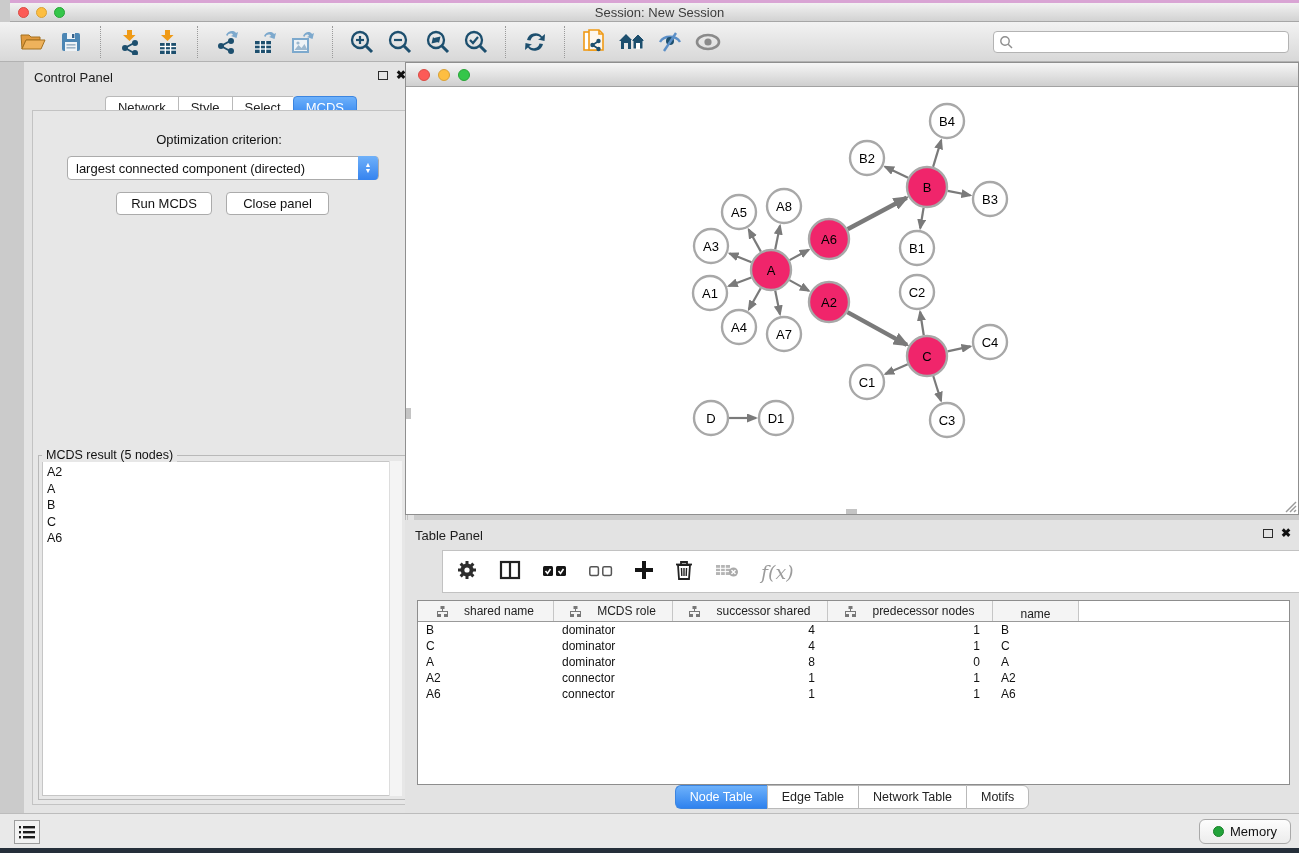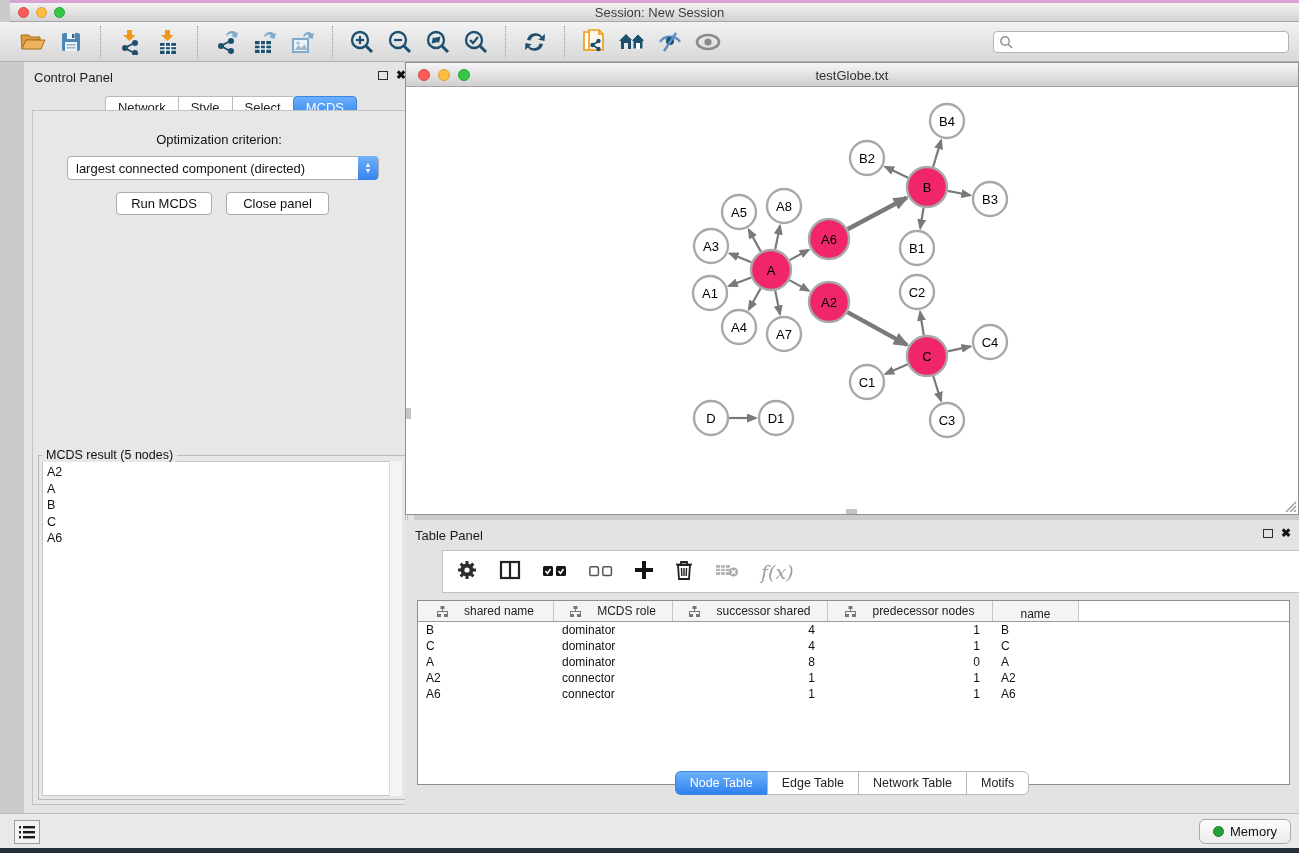--- a/index.html
+++ b/index.html
@@ -81,21 +81,21 @@
     border:1px solid #c2c2c2; display:flex; align-items:center; padding-left:14px; gap:22px;margin-left:25px; }
   .fx { font-family:"DejaVu Serif", serif; font-style:italic; font-size:19px; color:#9c9c9c; }
   .tp-table { position:absolute; left:12px; top:80px; width:873px; height:185px; background:#fff;
     border:1px solid #8d8d8d; overflow:hidden; }
   .th-row { display:flex; height:21px; border-bottom:1px solid #9a9a9a; }
   .th { background:#f4f4f4; border-right:1px solid #c6c6c6; display:flex; align-items:center;
     justify-content:center; gap:16px; font-size:12px; color:#222; }
   .tr { display:flex; height:16px; }
   .td { font-size:12px; color:#111; padding:1px 8px 0 8px; white-space:nowrap; overflow:hidden; }
   .td.num { text-align:right; padding-right:13px; }
-  .tp-tabs { position:absolute; left:0; top:251px; width:100%; display:flex; justify-content:center; }
+  .tp-tabs { position:absolute; left:0; top:265px; width:100%; display:flex; justify-content:center; }
   .ttab { font-size:12.5px; padding:4px 14px; background:#fff; border:1px solid #b9b9b9;
     border-right:none; color:#222; }
   .ttab:first-child { border-radius:6px 0 0 6px; }
   .ttab:last-child { border-right:1px solid #b9b9b9; border-radius:0 6px 6px 0; }
   .ttab.active { background:linear-gradient(#6db1fb,#2f82ee); color:#fff; border-color:#3c85e0; }
 
   
   .status-bar { left:0; top:813px; width:1299px; height:35px; background:#e9e9e9; border-top:1px solid #bcbcbc; }
   .list-btn { position:absolute; left:14px; top:6px; width:26px; height:24px; background:#f2f2f2;
     border:1px solid #9d9d9d; display:flex; align-items:center; justify-content:center; }
@@ -319,21 +319,20 @@
       </div>
     <div class="fs-scroll"></div>
   </div>
 </div>
 
 <div class="abs net-window">
   <div class="net-titlebar">
     <span class="tl red" style="left:12px; top:6px; width:12px; height:12px;"></span>
     <span class="tl yellow" style="left:32px; top:6px; width:12px; height:12px;"></span>
     <span class="tl green" style="left:52px; top:6px; width:12px; height:12px;"></span>
-    <div class="net-title">testGlobe.txt</div>
   </div>
   <svg class="net-canvas" id="graph-svg" viewBox="0 0 892 427">
     <defs>
       <marker id="arrow-thin" markerUnits="userSpaceOnUse" markerWidth="11" markerHeight="9" refX="9" refY="4.5" orient="auto">
           <path d="M0,0 L11,4.5 L0,9 Z" fill="#7a7a7a"></path>
         </marker>
       <marker id="arrow-thick" markerUnits="userSpaceOnUse" markerWidth="16" markerHeight="13" refX="13" refY="6.5" orient="auto">
           <path d="M0,0 L16,6.5 L0,13 Z" fill="#7a7a7a"></path>
         </marker>
     </defs>

